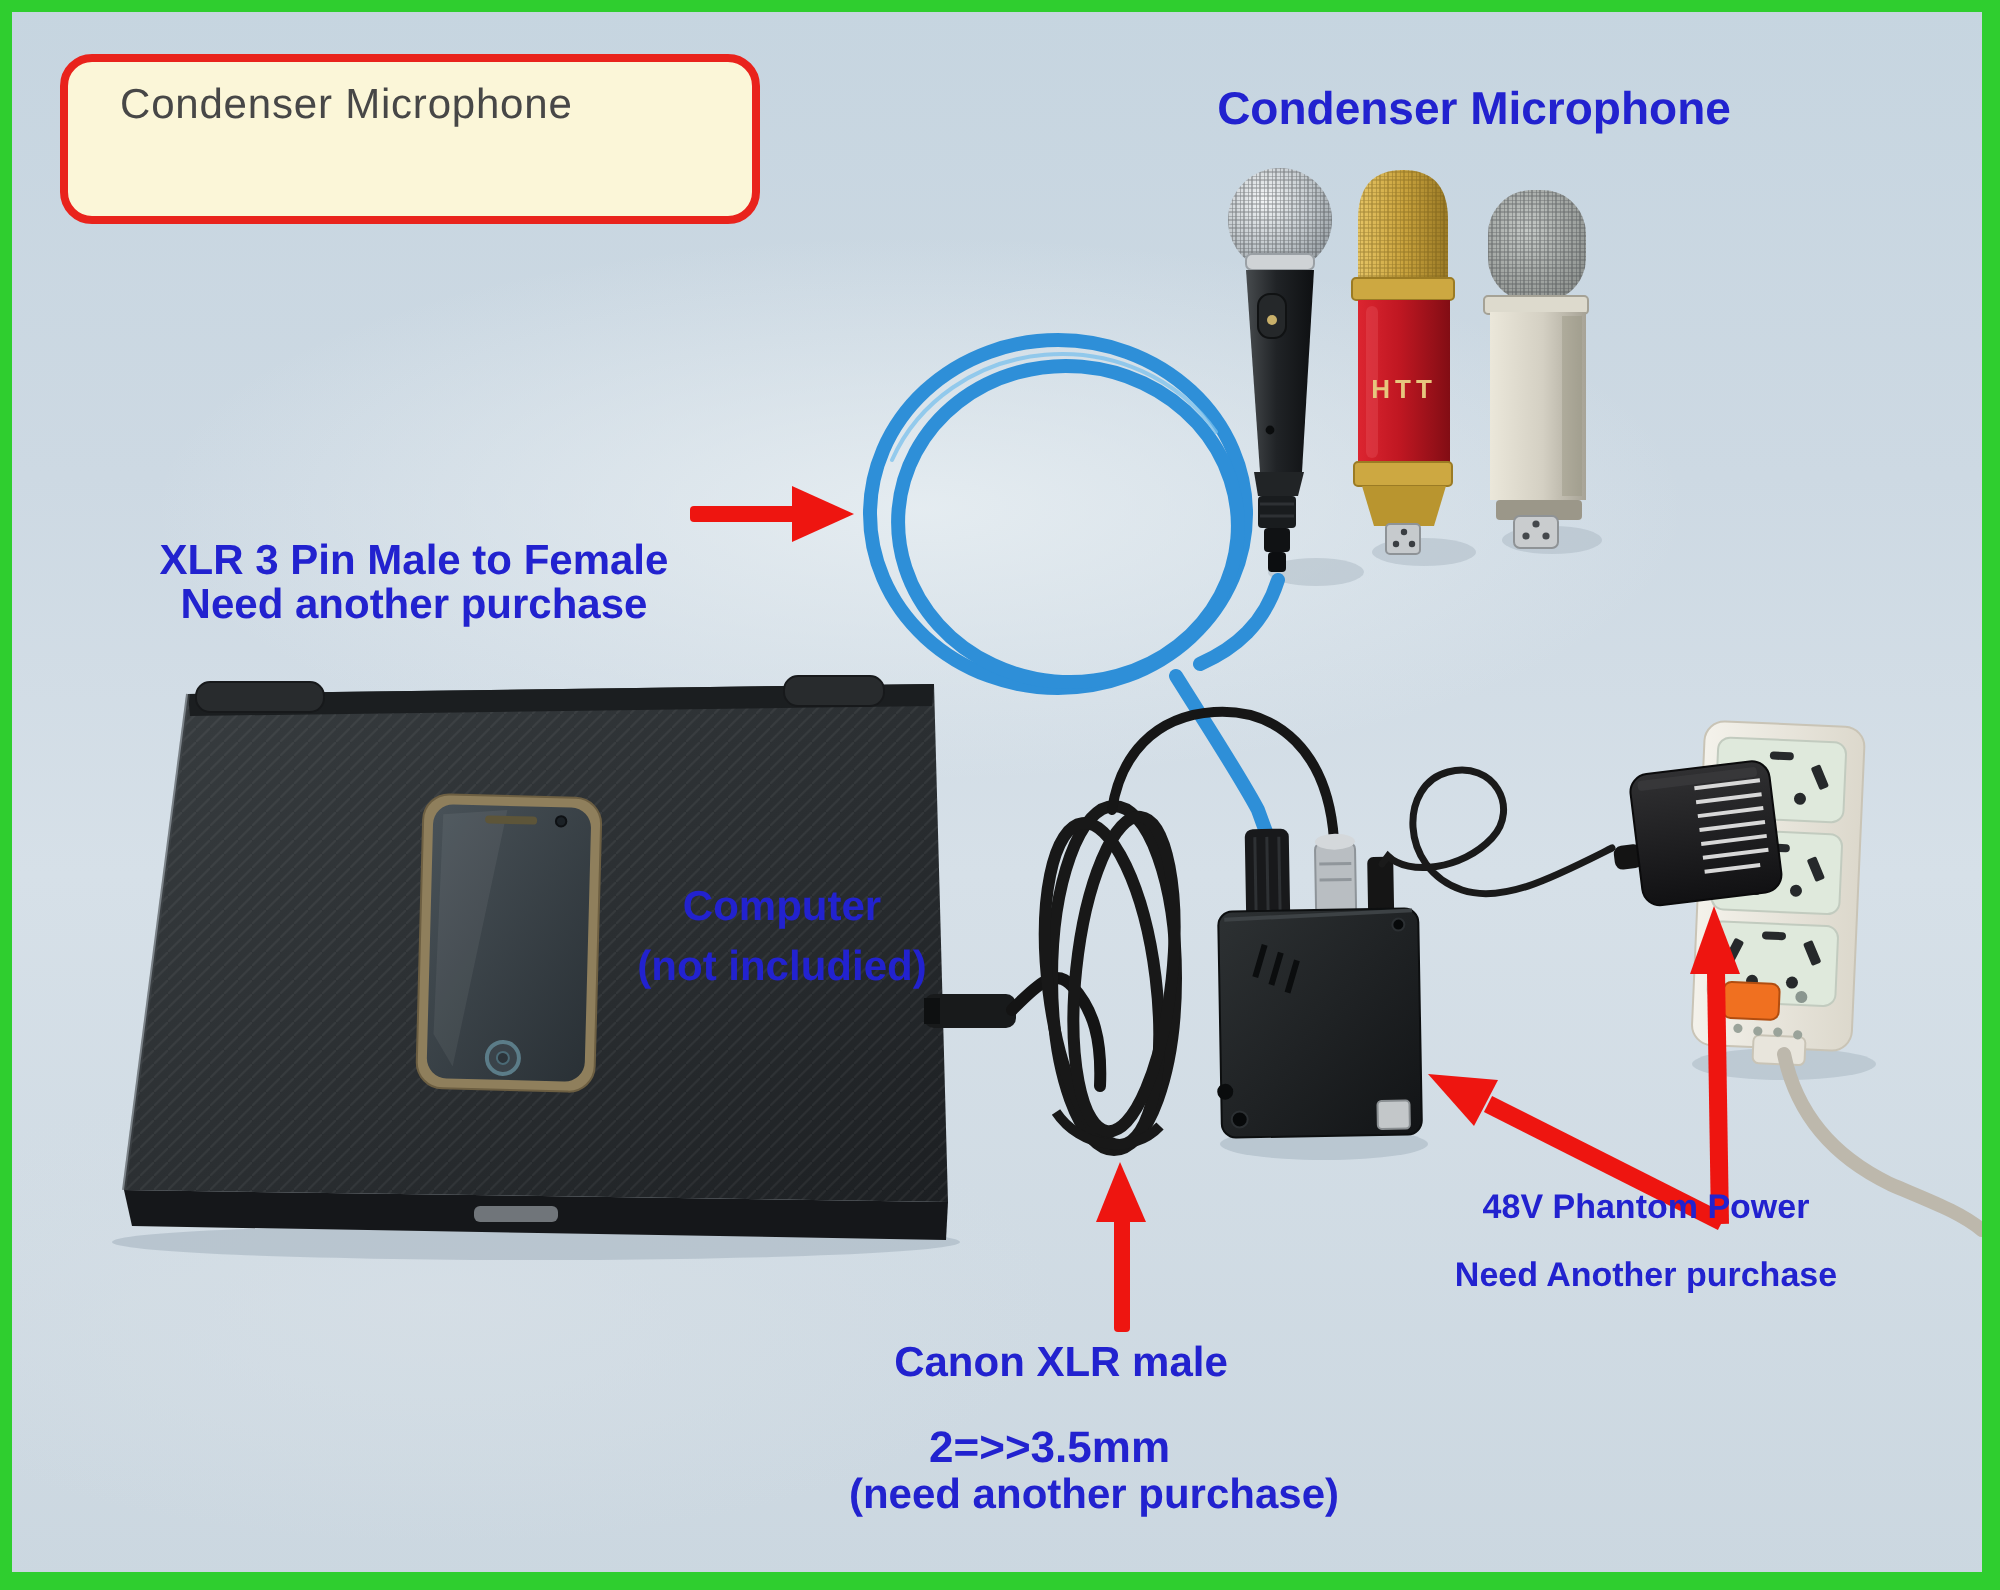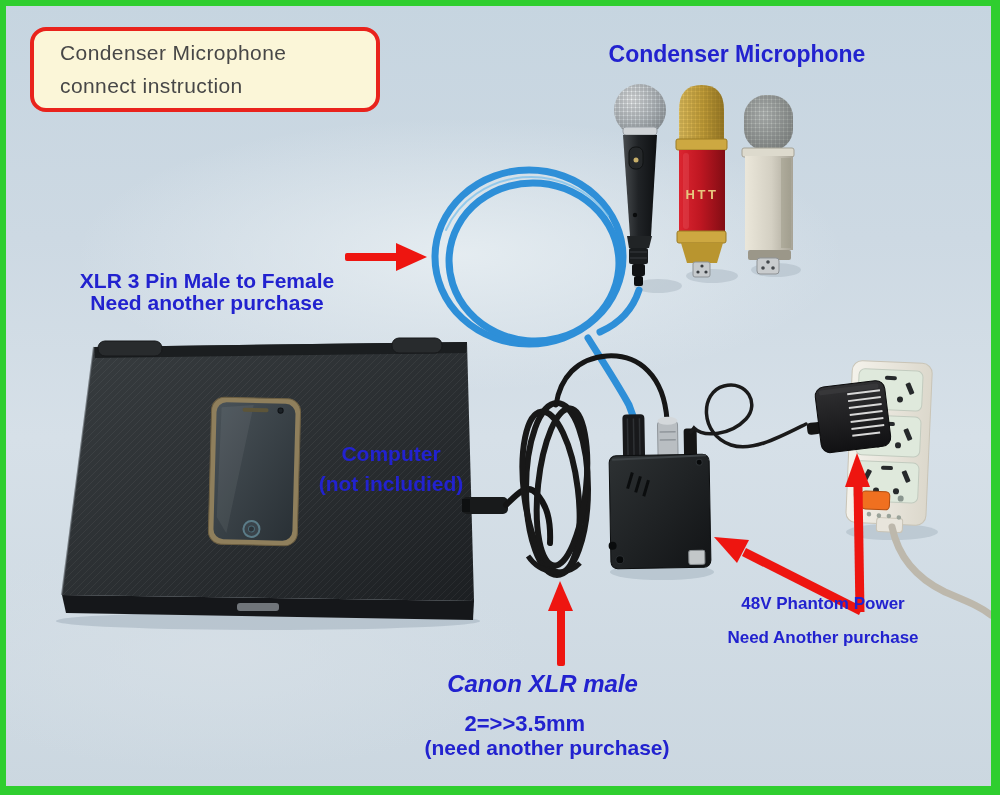--- a/index.html
+++ b/index.html
@@ -25,21 +25,21 @@
     color:#474747;font-size:21px;line-height:33px;letter-spacing:.4px;
     padding:5px 0 0 26px;box-sizing:content-box;
   }
   .lbl{
     position:absolute;z-index:20;color:var(--annotation-blue,#2222cf);
     font-weight:bold;text-align:center;white-space:nowrap;
   }
   .lbl-title{left:598px;top:41px;width:278px;font-size:23px;}
   .lbl-xlr{left:42px;top:224px;width:330px;font-size:21px;line-height:22px;margin-top:46px;}
   .lbl-computer{left:300px;top:439px;width:182px;font-size:21px;line-height:30px;}
-  .lbl-canon{left:440px;top:670px;width:205px;font-size:24px;font-style:italic;}
+  .lbl-canon{left:428px;top:670px;width:205px;font-size:21px;}
   .lbl-mm1{left:440px;top:711px;width:145px;font-size:22px;text-align:right;}
   .lbl-mm2{left:402px;top:736px;width:290px;font-size:21px;}
   .lbl-phantom{left:666px;top:594px;width:314px;font-size:17px;}
   .lbl-phantom .l2{margin-top:14px;}
 </style>
 </head>
 <body>
 
 <div class="stage">
 
@@ -290,21 +290,20 @@
       </g>
       <g>
         <line x1="860" y1="612" x2="858" y2="486" style="stroke:var(--arrow-red,#ee1510)" stroke-width="9"></line>
         <polygon points="857,453 845,487 870,487"></polygon>
       </g>
     </g>
   </svg>
 
   <div class="instruction-box">
     <div>Condenser Microphone</div>
-    <div>connect instruction</div>
   </div>
 
   <div class="lbl lbl-title">Condenser Microphone</div>
 
   <div class="lbl lbl-xlr">
     <div>XLR 3 Pin Male to Female</div>
     <div>Need another purchase</div>
   </div>
 
   <div class="lbl lbl-computer">

